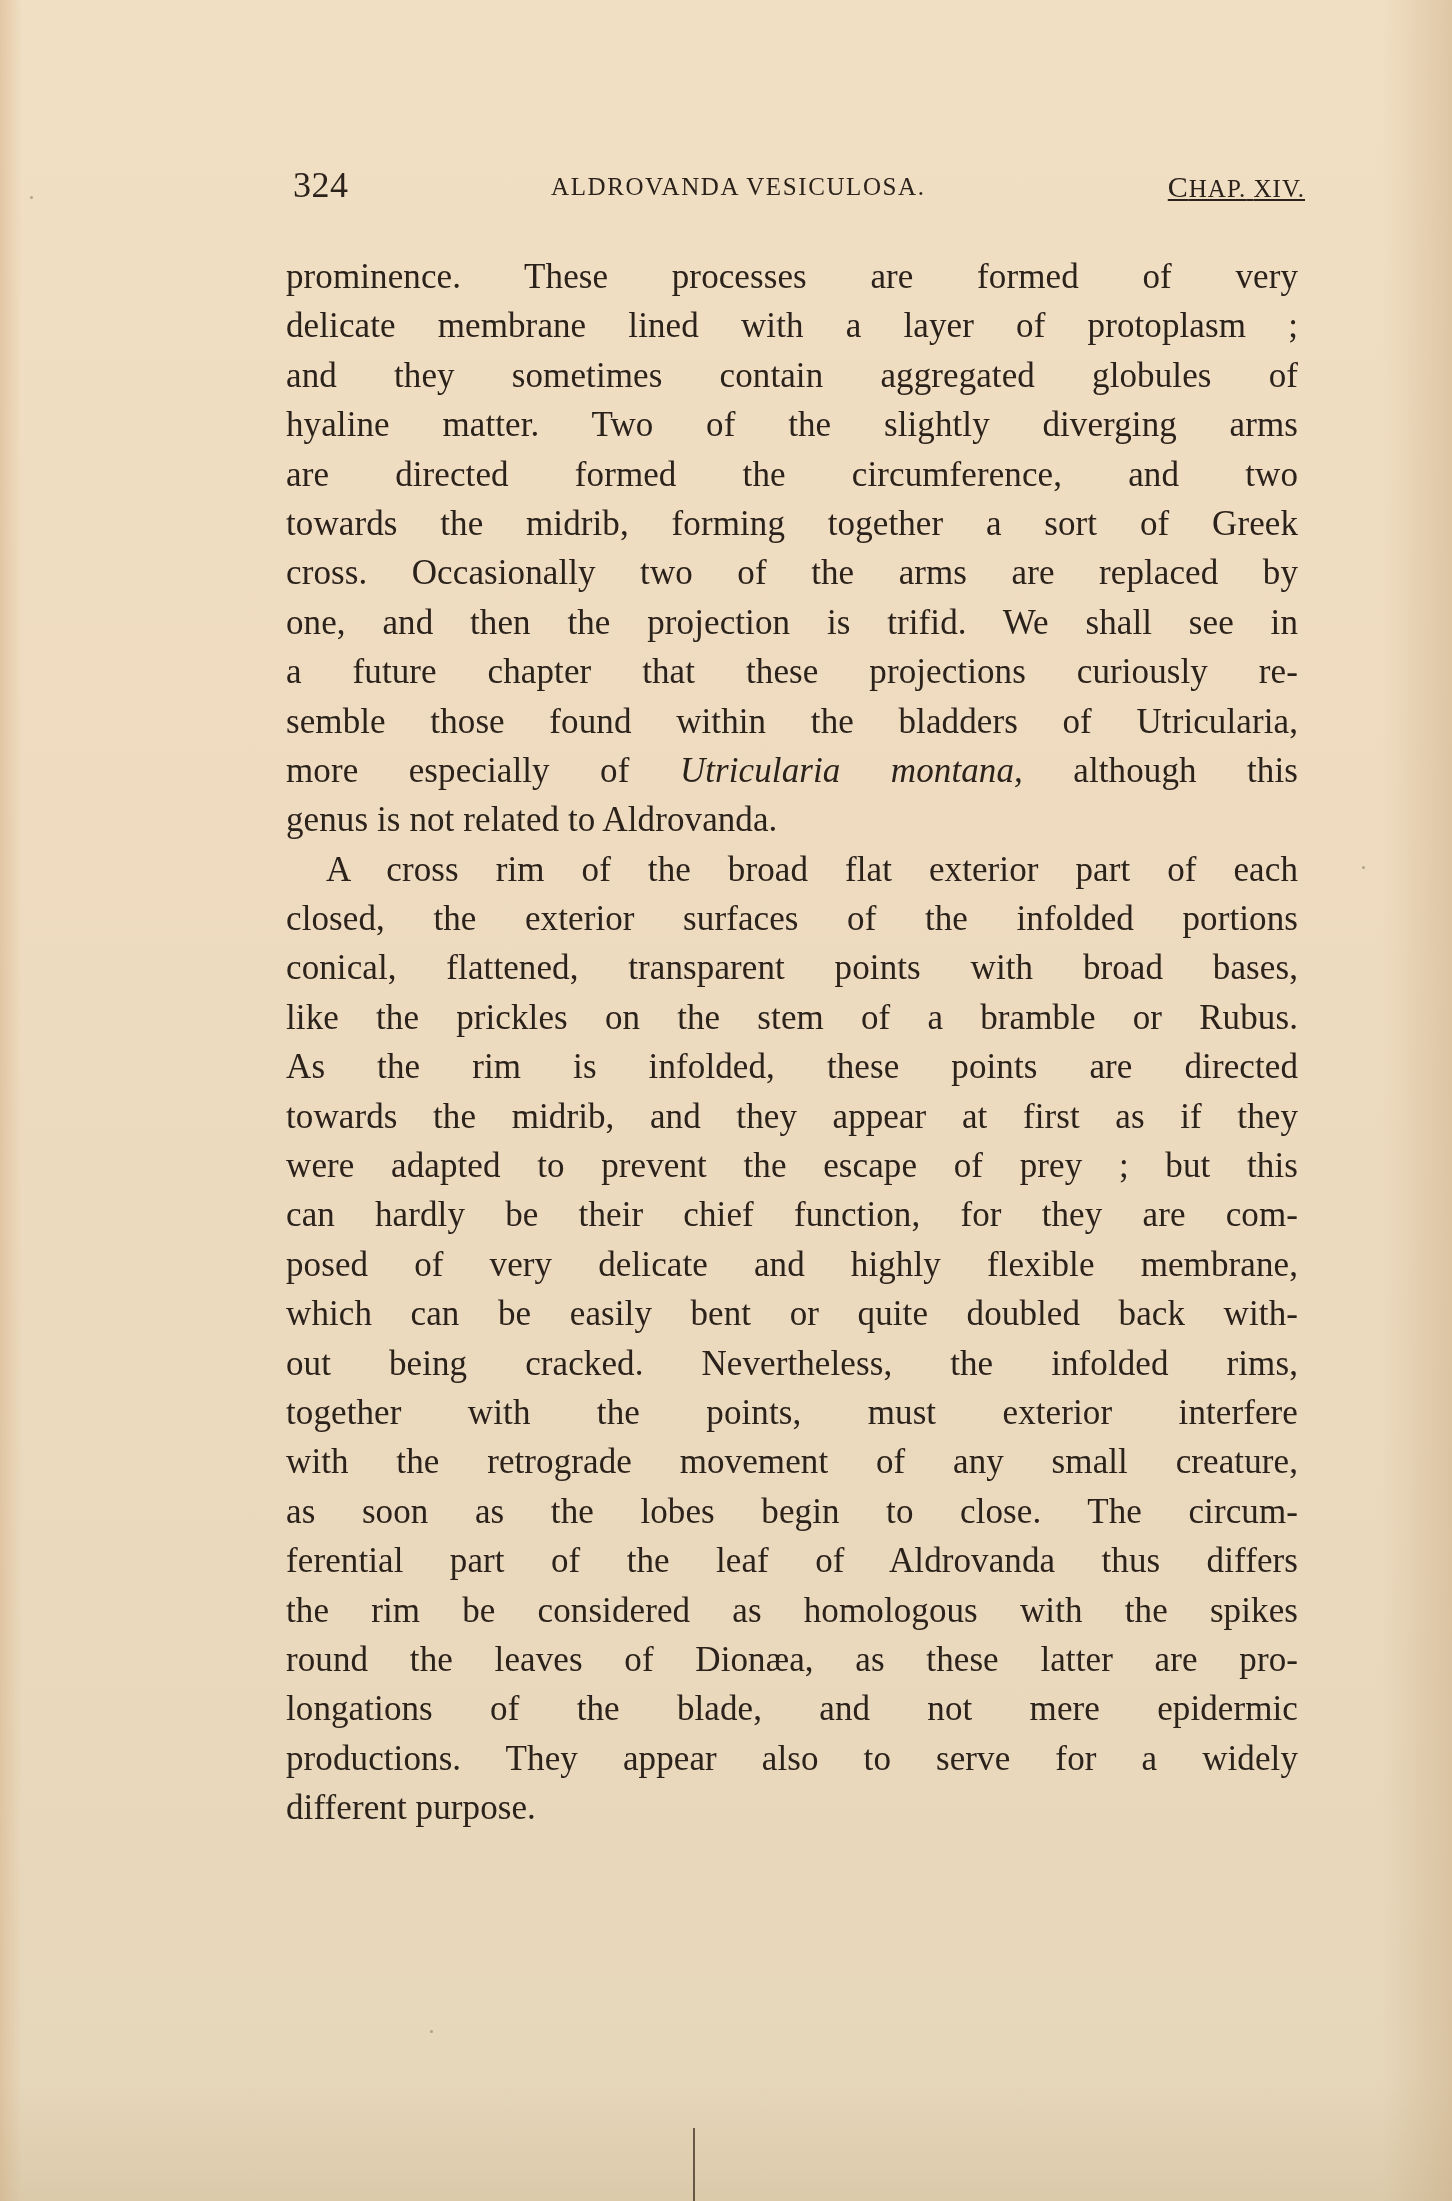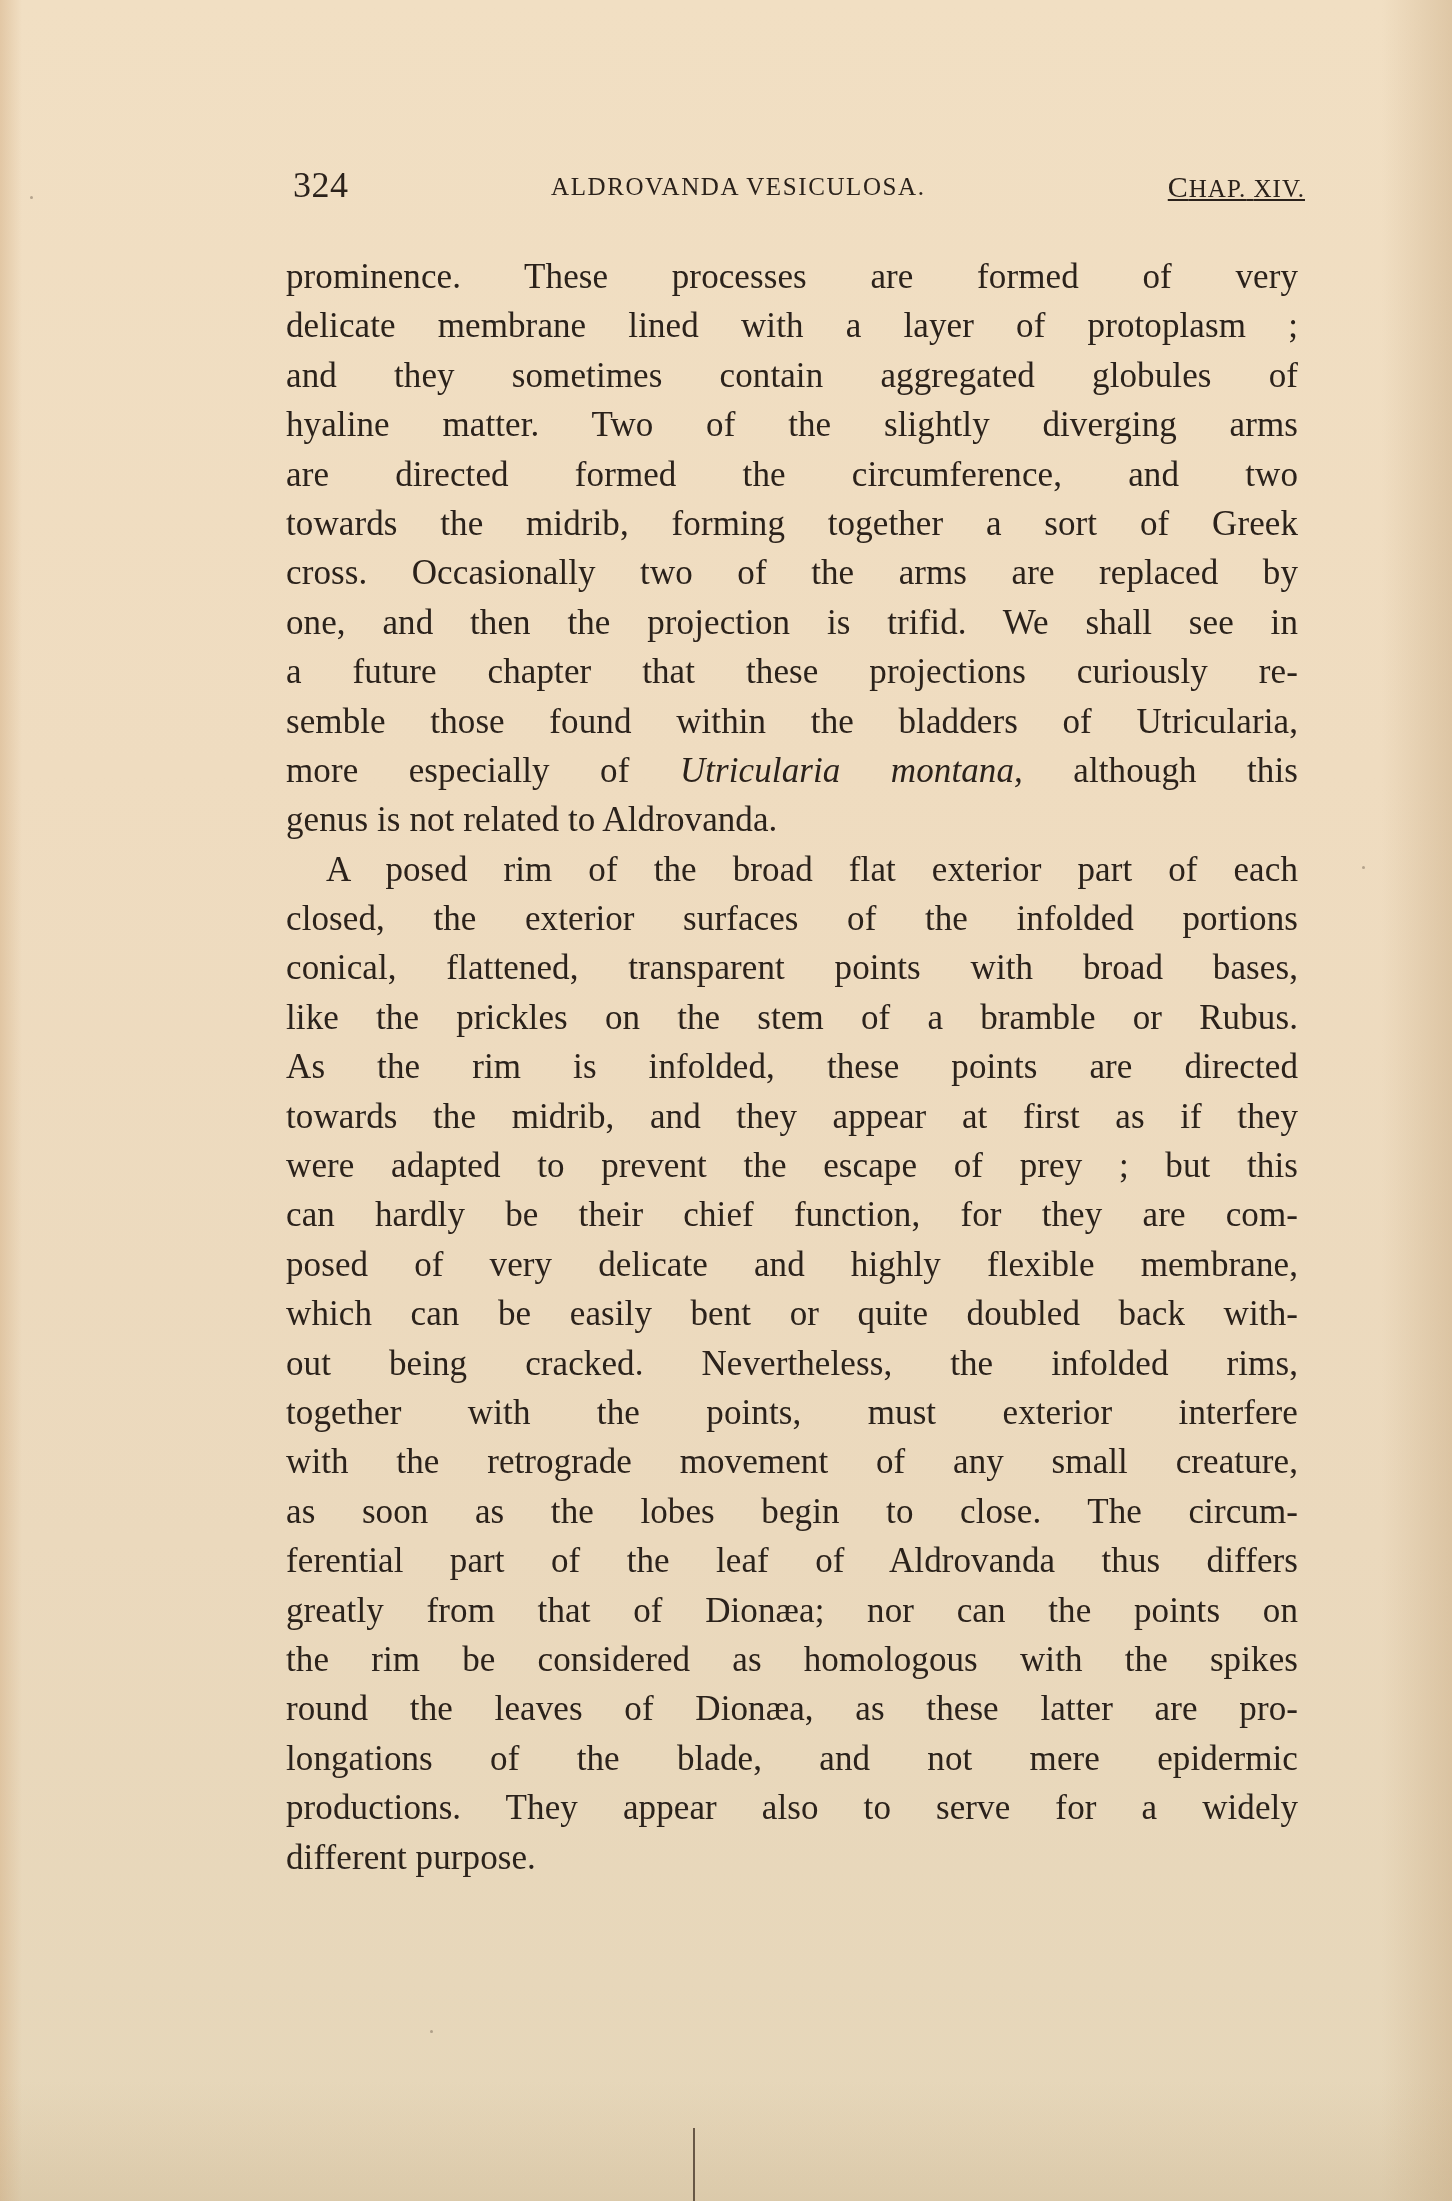--- a/index.html
+++ b/index.html
@@ -116,36 +116,35 @@
     <span class="line">are directed formed the circumference, and two</span>
     <span class="line">towards the midrib, forming together a sort of Greek</span>
     <span class="line">cross. Occasionally two of the arms are replaced by</span>
     <span class="line">one, and then the projection is trifid. We shall see in</span>
     <span class="line">a future chapter that these projections curiously re-</span>
     <span class="line">semble those found within the bladders of Utricularia,</span>
     <span class="line"><span>more especially of </span><i>Utricularia montana,</i><span> although this</span></span>
     <span class="line last">genus is not related to Aldrovanda.</span>
   </div>
   <div>
-    <span class="line indent">A posed rim of the broad flat exterior part of each</span>
+    <span class="line indent">A cross rim of the broad flat exterior part of each</span>
     <span class="line">closed, the exterior surfaces of the infolded portions</span>
     <span class="line">conical, flattened, transparent points with broad bases,</span>
     <span class="line">like the prickles on the stem of a bramble or Rubus.</span>
     <span class="line">As the rim is infolded, these points are directed</span>
     <span class="line">towards the midrib, and they appear at first as if they</span>
     <span class="line">were adapted to prevent the escape of prey ; but this</span>
     <span class="line">can hardly be their chief function, for they are com-</span>
     <span class="line">posed of very delicate and highly flexible membrane,</span>
     <span class="line">which can be easily bent or quite doubled back with-</span>
     <span class="line">out being cracked. Nevertheless, the infolded rims,</span>
     <span class="line">together with the points, must exterior interfere</span>
     <span class="line">with the retrograde movement of any small creature,</span>
     <span class="line">as soon as the lobes begin to close. The circum-</span>
     <span class="line">ferential part of the leaf of Aldrovanda thus differs</span>
-    <span class="line">greatly from that of Dionæa; nor can the points on</span>
     <span class="line">the rim be considered as homologous with the spikes</span>
     <span class="line">round the leaves of Dionæa, as these latter are pro-</span>
     <span class="line">longations of the blade, and not mere epidermic</span>
     <span class="line">productions. They appear also to serve for a widely</span>
     <span class="line last">different purpose.</span>
   </div>
 </main>
 
 <div class="gutter-crease"></div>
 <div class="speck" style="left:30px; top:196px;"></div>

